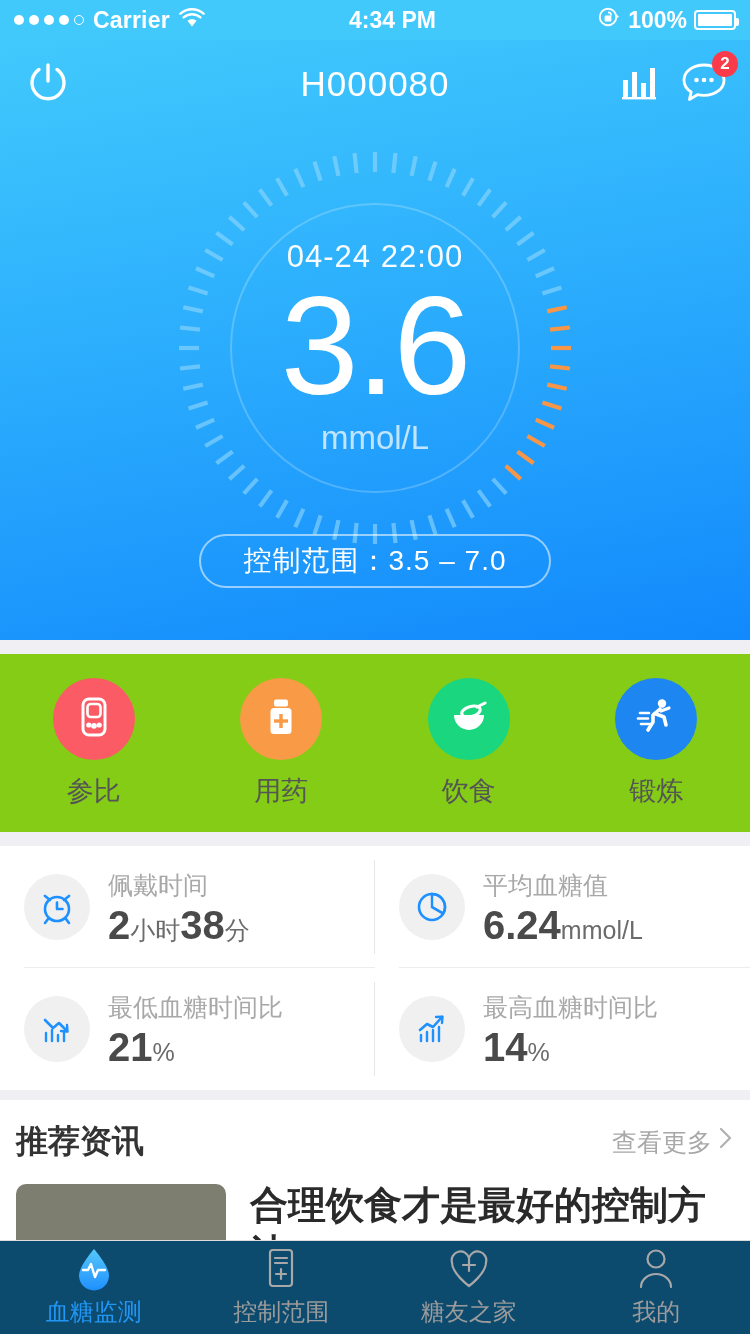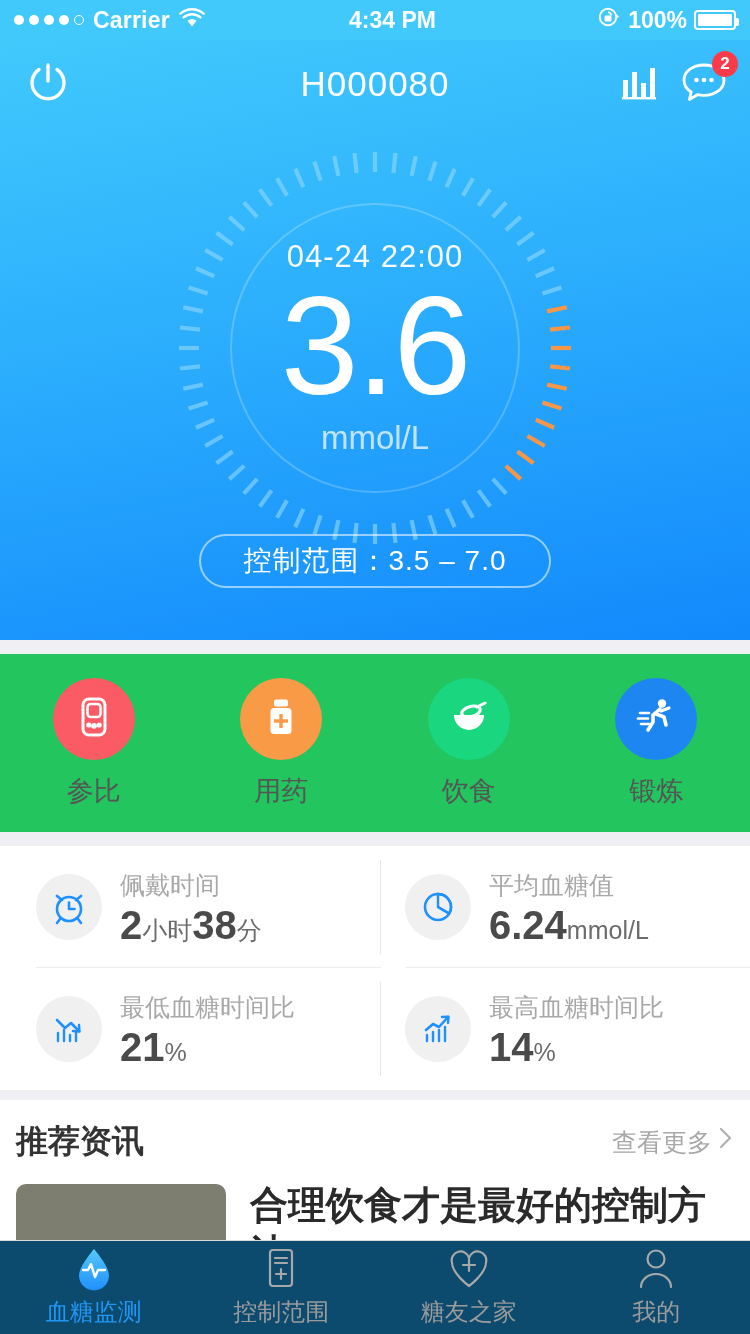--- a/index.html
+++ b/index.html
@@ -61,32 +61,32 @@
 
   #range-pill{
     position:absolute;bottom:52px;left:50%;transform:translateX(-50%);
     min-width:352px;height:54px;border:2px solid rgba(255,255,255,.55);
     border-radius:27px;display:flex;align-items:center;justify-content:center;
     color:#fff;font-size:28px;letter-spacing:1px;padding:0 26px;
   }
 
   
   #quick-actions{
-    height:178px;background:#22c55e;display:flex;align-items:center;
+    height:178px;background:#84cc16;display:flex;align-items:center;
     margin-top:14px;
   }
   .qa-item{flex:1;display:flex;flex-direction:column;align-items:center;gap:13px;}
   .qa-circle{
     width:82px;height:82px;border-radius:50%;
     display:flex;align-items:center;justify-content:center;
   }
   .qa-label{font-size:27px;color:#555;}
 
   
-  #stats{background:#fff;margin-top:14px;display:flex;flex-wrap:wrap;padding-left:12px;}
+  #stats{background:#fff;margin-top:14px;display:flex;flex-wrap:wrap;}
   .stat-cell{
     width:50%;height:122px;display:flex;align-items:center;gap:18px;
     padding-left:24px;position:relative;
   }
   .stat-cell.br::after{content:"";position:absolute;right:0;top:14px;bottom:14px;width:1px;background:#e6e6e6;}
   .stat-cell.bb::before{content:"";position:absolute;left:24px;right:0;bottom:0;height:1px;background:#ededed;}
   .stat-ico{
     width:66px;height:66px;border-radius:50%;background:#f0f0f0;flex:0 0 66px;
     display:flex;align-items:center;justify-content:center;
   }

